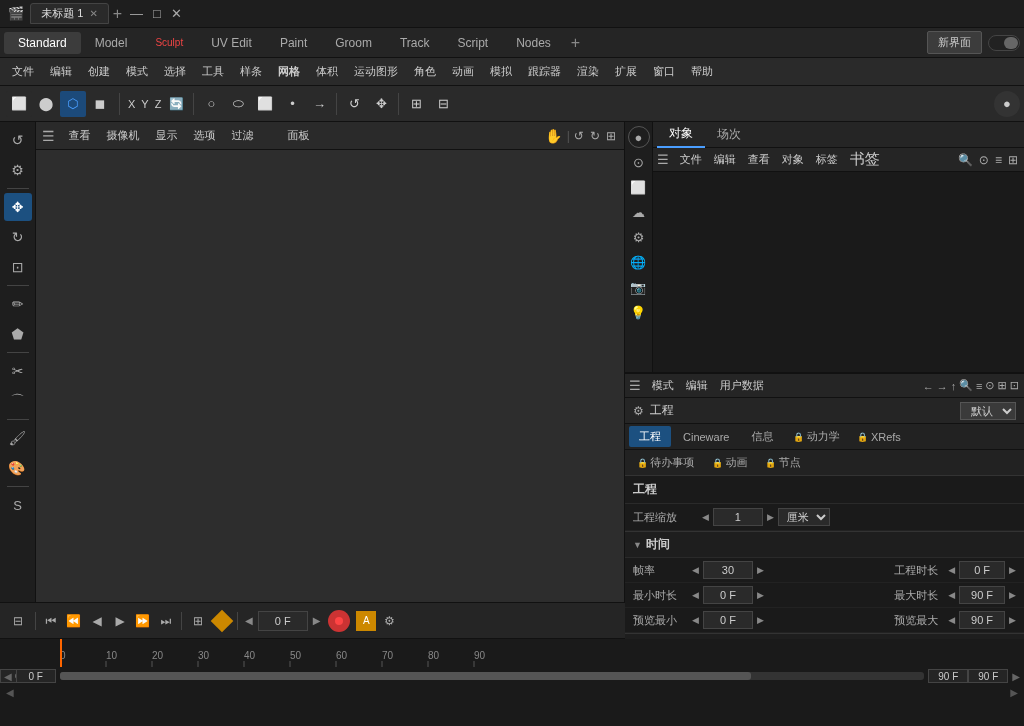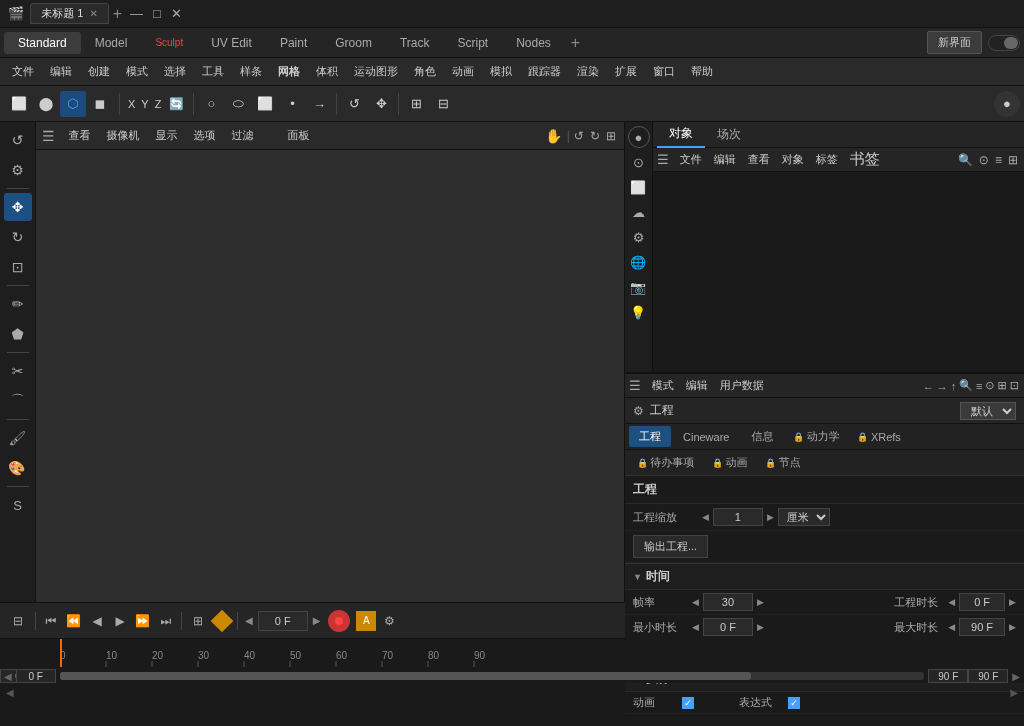--- a/index.html
+++ b/index.html
@@ -277,23 +277,20 @@
           <span style="font-size:9px;color:#888;cursor:pointer;">◀</span>
           <div style="background:#2a2a2a;border:1px solid #444;height:18px;min-width:50px;display:flex;align-items:center;justify-content:center;font-size:11px;color:#ccc;">
             <span>1</span>
           </div>
           <span style="font-size:9px;color:#888;cursor:pointer;">▶</span>
           <select style="background:#2a2a2a;border:1px solid #444;padding:1px 4px;font-size:11px;color:#ccc;height:18px;">
             <option>厘米</option>
           </select>
         </div>
 
-        <div style="padding:4px 8px;border-bottom:1px solid #222;">
-          <div style="background:#2a2a2a;border:1px solid #444;padding:3px 10px;font-size:11px;color:#ccc;cursor:pointer;display:inline-block;">输出工程...</div>
-        </div>
 
         <div style="display:flex;align-items:center;padding:4px 8px;background:#1e1e1e;border-bottom:1px solid #2a2a2a;border-top:1px solid #333;gap:4px;">
           <span style="font-size:9px;color:#888;cursor:pointer;">▼</span>
           <span style="font-size:12px;color:#ccc;font-weight:bold;">时间</span>
         </div>
 
         <div style="display:flex;align-items:center;padding:3px 8px;gap:4px;border-bottom:1px solid #222;">
           <span style="font-size:11px;color:#aaa;min-width:55px;">帧率</span>
           <span style="font-size:9px;color:#888;cursor:pointer;">◀</span>
           <div style="background:#2a2a2a;border:1px solid #444;height:18px;min-width:50px;display:flex;align-items:center;justify-content:center;font-size:11px;color:#ccc;">

